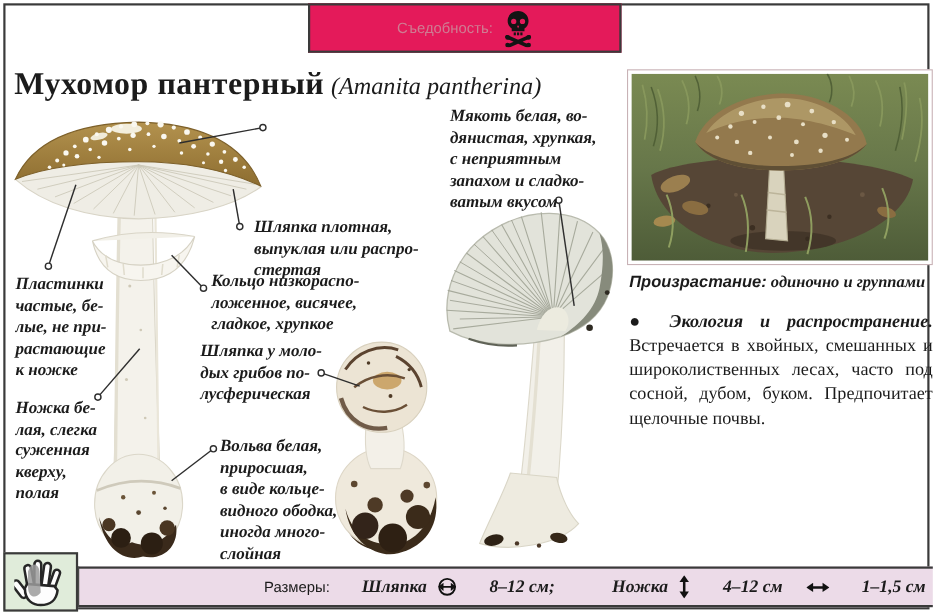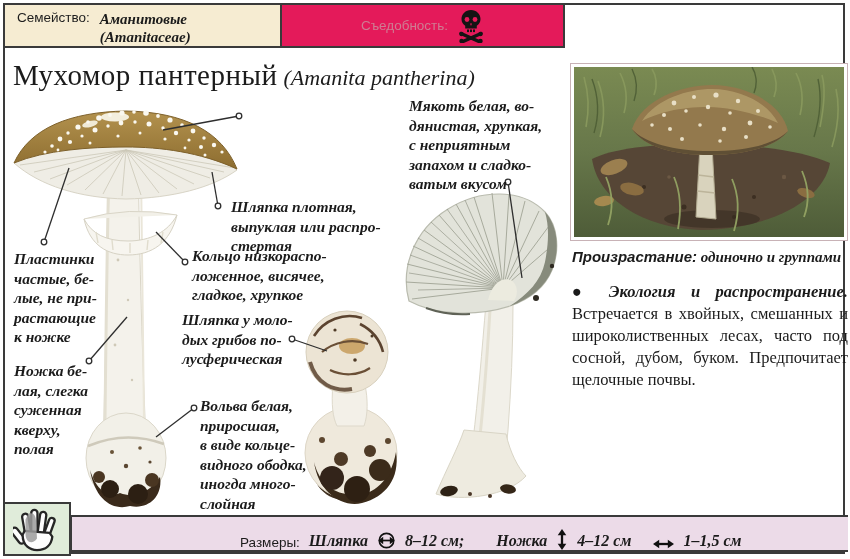--- a/index.html
+++ b/index.html
@@ -9,40 +9,40 @@
   
   .hbox{position:absolute;top:3px;height:45px;border:2px solid var(--frame,#3a3a3a);box-sizing:border-box;display:flex;}
   .hbox.family{left:3px;width:279px;background:var(--family-bg,#f6ecd2);padding:5px 0 0 12px;gap:10px;}
   .hbox.edibility{left:280px;width:285px;background:var(--edibility-bg,#e41a5a);align-items:center;justify-content:center;gap:10px;}
   .hbox.season{left:563px;width:284px;background:var(--season-bg,#e4e7ec);flex-direction:column;padding:4px 0 0 10px;}
   .hlabel{font-family:"Liberation Sans",sans-serif;font-size:13.5px;color:#1d1d1d;}
   .hval{font-style:italic;font-weight:600;font-size:15px;line-height:18px;white-space:pre-line;}
   .edib-label{font-family:"Liberation Sans",sans-serif;font-size:13.5px;color:var(--edibility-text,#cf7c92);}
   
   .title{position:absolute;left:13px;top:56px;white-space:nowrap;}
-  .title .ru{font-size:29px;font-weight:normal;letter-spacing:.5px;}
+  .title .ru{font-size:29px;font-weight:bold;letter-spacing:.5px;}
   .title .la{font-size:22px;font-style:italic;margin-left:6px;text-align:center;}
   
   .ann{position:absolute;font-style:italic;font-weight:600;font-size:15.5px;line-height:19.5px;white-space:pre-line;}
   
   .photo{position:absolute;left:570px;top:63px;width:278px;height:178px;background:#fff;border:1px solid #c8b2b6;padding:3px;box-sizing:border-box;}
   .photo svg{display:block;width:100%;height:100%;}
   .growth{position:absolute;left:572px;top:248px;width:276px;font-size:15px;}
   .growth .glabel{font-family:"Liberation Sans",sans-serif;font-weight:bold;font-style:italic;font-size:15px;}
   .growth .gval{font-style:italic;font-weight:600;}
   .bodytext{position:absolute;left:572px;top:281px;width:276px;font-size:16.5px;line-height:22px;text-align:justify;}
   .bodytext p{margin:0;}
   .eco-head{font-weight:bold;font-style:italic;}
   
   .sizesbar{position:absolute;left:70px;top:515px;width:778px;height:37px;background:var(--sizes-bg,#ecdbe8);
             border-top:2px solid var(--frame,#3a3a3a);border-bottom:2px solid var(--frame,#3a3a3a);
             border-left:2px solid var(--frame,#3a3a3a);box-sizing:border-box;
-            display:flex;align-items:flex-end;gap:9px;padding-left:168px;}
+            display:flex;align-items:center;gap:9px;padding-left:168px;}
   .sizesbar .slabel{font-family:"Liberation Sans",sans-serif;font-size:13.5px;}
-  .sizesbar .sval{font-style:italic;font-weight:600;font-size:16px;white-space:nowrap;}
+  .sizesbar .sval{font-style:italic;font-weight:600;font-size:16px;white-space:nowrap;margin-left:20px;}
   .sizesbar .gap{width:14px;}
   .handbox{position:absolute;left:3px;top:502px;width:68px;height:54px;background:var(--hand-bg,#e0ecda);
            border:2px solid var(--frame,#3a3a3a);box-sizing:border-box;display:flex;align-items:center;justify-content:center;}
   .lay{position:absolute;left:0;top:0;width:850px;height:559px;pointer-events:none;}
   .icn{display:inline-block;vertical-align:-2px;}
 </style>
 </head>
 <body>
 
 <div id="card">
@@ -186,25 +186,20 @@
       <circle cx="218" cy="206" r="2.8"></circle>
       <circle cx="185" cy="262" r="2.8"></circle>
       <circle cx="44" cy="242" r="2.8"></circle>
       <circle cx="89" cy="361" r="2.8"></circle>
       <circle cx="292" cy="339" r="2.8"></circle>
       <circle cx="194" cy="408" r="2.8"></circle>
       <circle cx="508" cy="182" r="2.8"></circle>
     </g>
   </svg>
 
-  <div class="hbox family">
-    <span class="hlabel">Семейство:</span>
-    <span class="hval">Аманитовые
-(Amanitaceae)</span>
-  </div>
   <div class="hbox edibility">
     <span class="edib-label">Съедобность:</span>
     <svg width="26" height="34" viewBox="0 0 26 34" aria-hidden="true">
       <g fill="#141414">
         <path d="M13,1 C7.5,1 3.5,5 3.5,10 C3.5,13 5,15.4 7.2,16.8 L7.2,19.5 L18.8,19.5 L18.8,16.8 C21,15.4 22.5,13 22.5,10 C22.5,5 18.5,1 13,1 Z"></path>
         <circle cx="9" cy="10.5" r="2.4" fill="#e41a5a"></circle>
         <circle cx="17" cy="10.5" r="2.4" fill="#e41a5a"></circle>
         <path d="M12,14.5 L14,14.5 L13,17 Z" fill="#e41a5a"></path>
         <rect x="9" y="20.5" width="2" height="2.6"></rect>
           <rect x="12" y="20.5" width="2" height="2.6"></rect>

